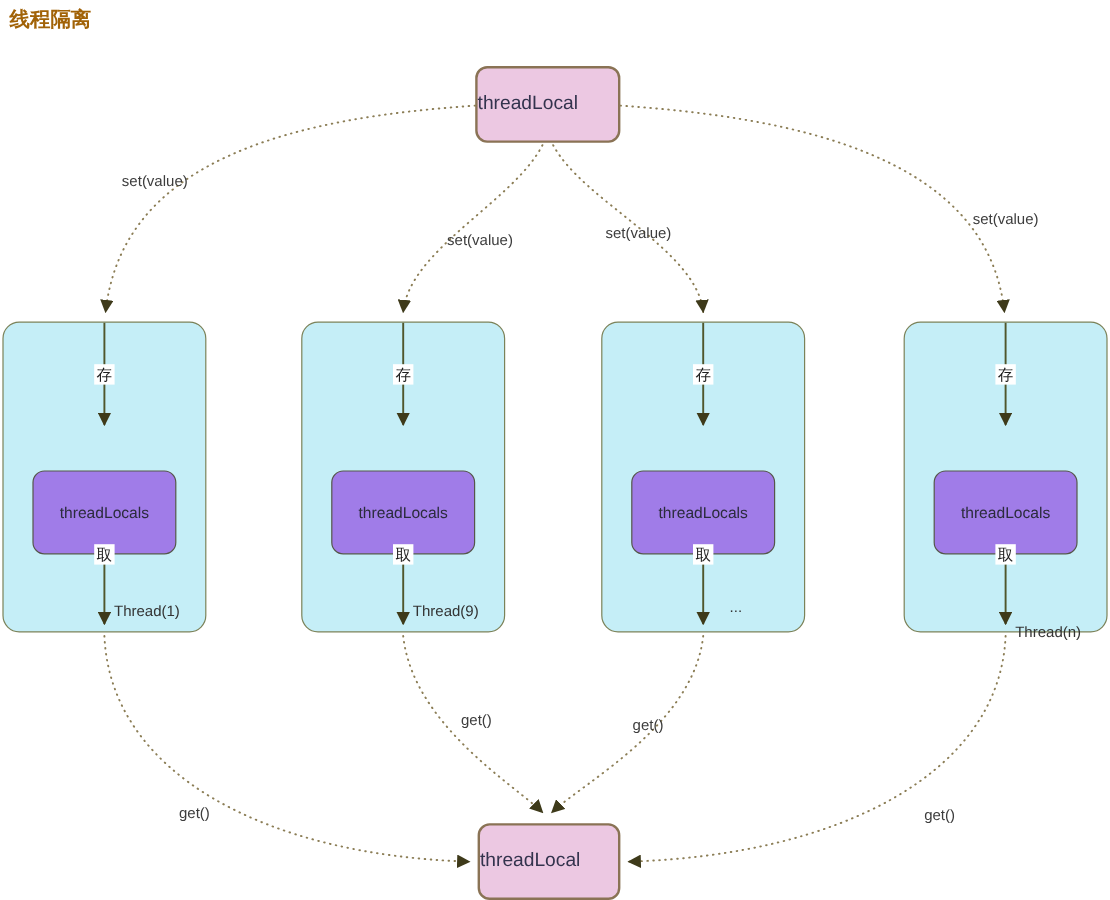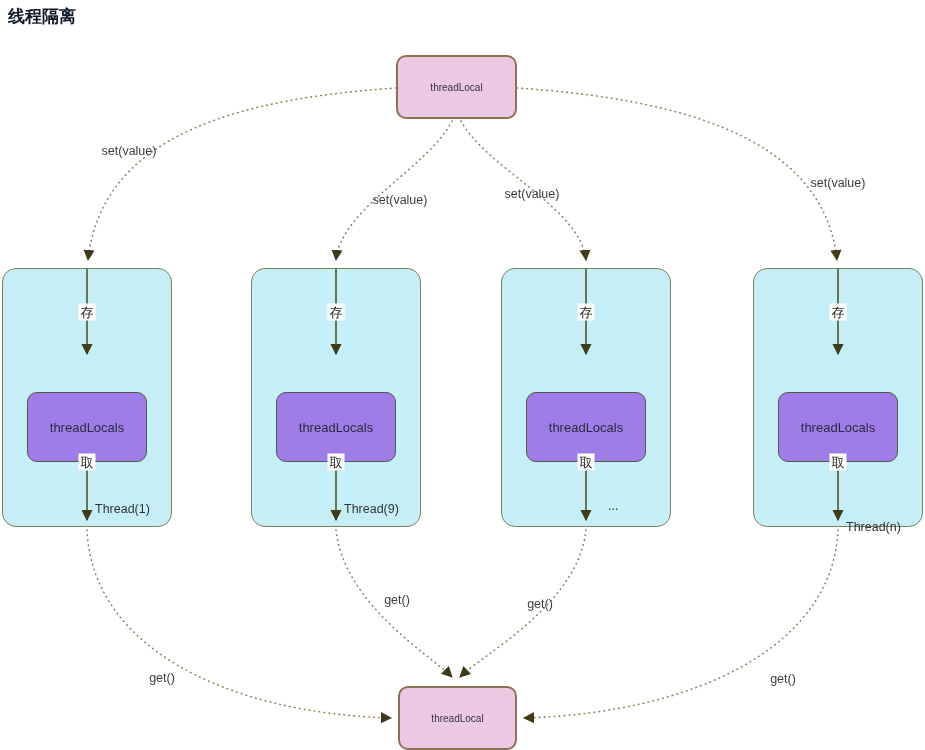--- a/index.html
+++ b/index.html
@@ -1,21 +1,21 @@
 <!DOCTYPE html>
 <html><head>
 <meta charset="utf-8">
 <style>
   html,body{margin:0;padding:0;background:#ffffff;}
   .canvas{position:relative;width:925px;height:750px;overflow:hidden;
           font-family:"Liberation Sans","DejaVu Sans",sans-serif;background:#ffffff;}
-  .title{position:absolute;left:8px;top:5px;font-size:17px;font-weight:bold;color:#0f172a;}
+  .title{position:absolute;left:8px;top:5px;font-size:17px;font-weight:bold;color:#a16207;}
   .tbox{position:absolute;background:#ecc8e2;border:2px solid #8a7355;border-radius:10px;
-        display:flex;align-items:center;justify-content:center;
-        font-size:10px;color:#33334d;box-sizing:border-box;}
+        display:flex;align-items:center;
+        font-size:16px;color:#33334d;box-sizing:border-box;}
   .thread{position:absolute;width:170px;height:259px;background:#c5eef7;
           border:1.5px solid #7b8259;border-radius:14px;box-sizing:border-box;}
   .tmap{position:absolute;width:120px;height:70px;background:#a07ce8;
         border:1.5px solid #55564a;border-radius:10px;
         display:flex;align-items:center;justify-content:center;
         font-size:13px;color:#2b2b3d;box-sizing:border-box;margin-top:31px;}
   .chip{position:absolute;transform:translate(-50%,-50%);background:#ffffff;
         padding:0 2px;font-size:13px;color:#1f1f1f;line-height:17px;}
   .tname{position:absolute;font-size:12.5px;color:#333333;margin-top:16px;}
   .elabel{position:absolute;transform:translate(-50%,-50%);font-size:12.5px;color:#3d3d3d;margin-left:12px;}

